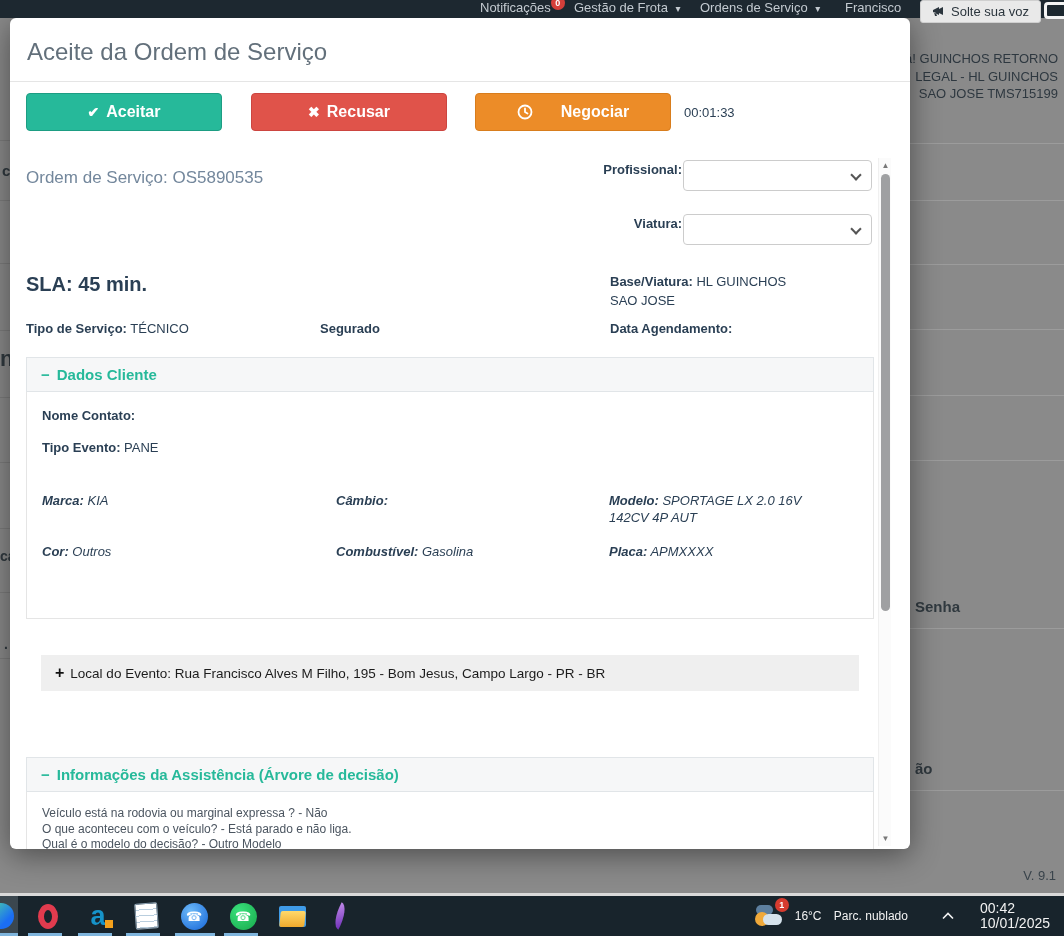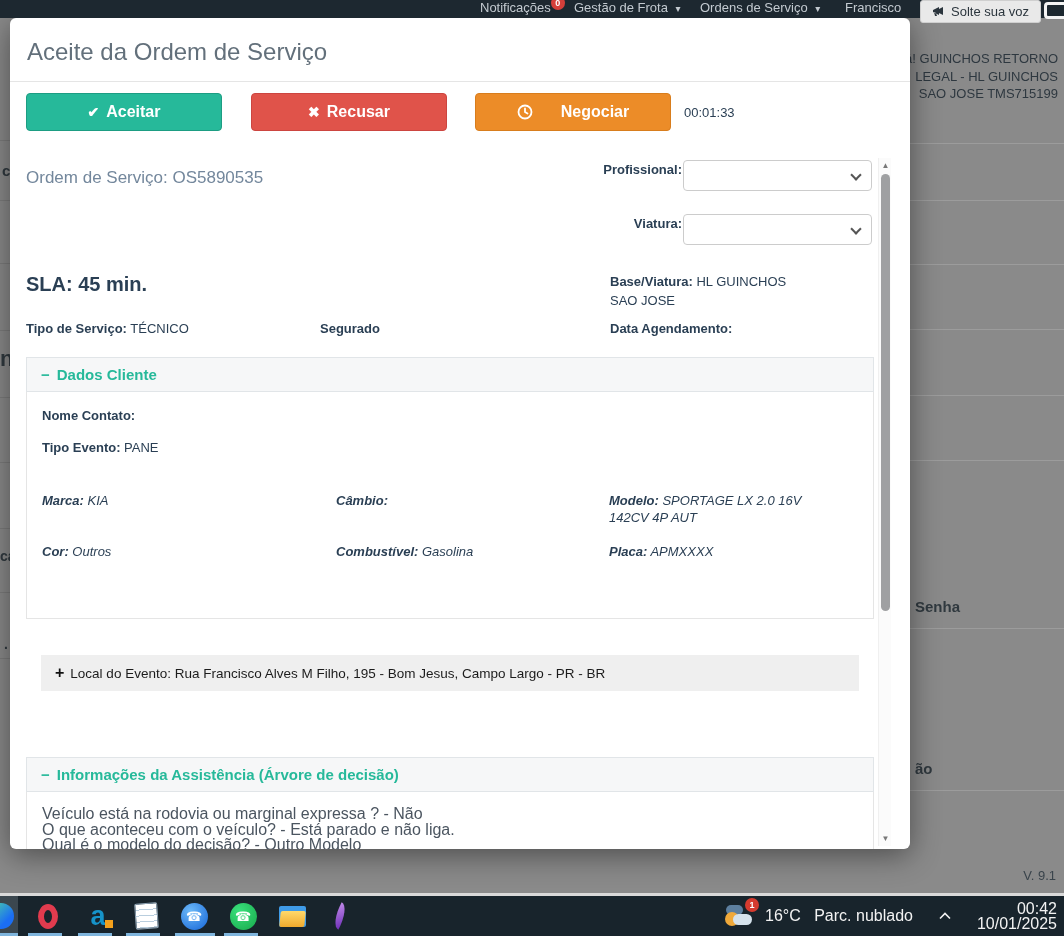--- a/index.html
+++ b/index.html
@@ -111,21 +111,21 @@
   }
   .vgrid .cell { padding-right:14px; line-height:17px;font-style:italic; }
 
   .loc-bar {
     position:absolute; left:31px; top:637px; width:818px; height:36px;
     background:#efefef; display:flex; align-items:center; padding:0 14px;
     font-size:13.5px; color:#1c1c1c; cursor:pointer;
   }
   .loc-bar .plus { font-weight:900; font-size:16px; margin-right:6px; color:#111; }
 
-  .assist-body { padding:14px 15px 10px 15px; font-size:16px; color:#4b5560; line-height:15.5px; }
+  .assist-body { padding:14px 15px 10px 15px; font-size:12px; color:#4b5560; line-height:15.5px; }
 
   
   .m-scroll {
     position:absolute; left:868px; top:140px; width:13px; height:688px;
     background:#fbfbfb; border-left:1px solid #f0f0f0;
   }
   .m-scroll .arr { position:absolute; left:0; width:13px; text-align:center; color:#787878; font-size:8px; cursor:pointer; }
   .m-scroll .thumb {
     position:absolute; left:2px; top:16px; width:9px; height:437px;
     background:#9fa0a2; border-radius:5px; cursor:pointer;
@@ -161,24 +161,24 @@
   .feather { width:10px; height:26px; background:linear-gradient(135deg,#c08ae8,#6f2fb8);
     border-radius:0 100% 0 100%; transform:rotate(28deg); }
 
   .tray { position:absolute; right:0; top:0; height:40px; display:flex; align-items:center; color:#f2f2f2; }
   .wicon { position:relative; width:34px; height:28px; margin-right:8px; cursor:pointer; }
   .wicon .moon { position:absolute; left:2px; top:10px; width:14px; height:14px; border-radius:50%; background:#f0a93a; }
   .wicon .cl1 { position:absolute; left:3px; top:3px; width:17px; height:10px; border-radius:6px; background:#5d7f9f; }
   .wicon .cl2 { position:absolute; left:10px; top:12px; width:19px; height:11px; border-radius:6px; background:#d5e2ec; }
   .wicon .wbadge { position:absolute; right:-2px; top:-4px; width:14px; height:14px; border-radius:50%;
     background:#d63b2f; color:#fff; font-size:9px; font-weight:bold; line-height:14px; text-align:center; }
-  .wtext { font-size:16px; margin-right:26px; cursor:pointer; white-space:nowrap; }
+  .wtext { font-size:12px; margin-right:34px; cursor:pointer; white-space:nowrap; }
   .wtemp { margin-right:9px; }
   .tray-chev { margin-right:26px; cursor:pointer; width:12px; height:8px; }
-  .clock { text-align:right; font-size:16px; line-height:15px; margin-right:7px; cursor:pointer; }
+  .clock { text-align:left; font-size:14px; line-height:15px; margin-right:14px; cursor:pointer; }
 </style>
 </head>
 <body>
 
 <div class="navbar">
   <div class="nav-item" style="left:480px">
     <span>Notificações</span>
     <span class="nav-badge">0</span>
   </div>
   <div class="nav-item" style="left:574px">

